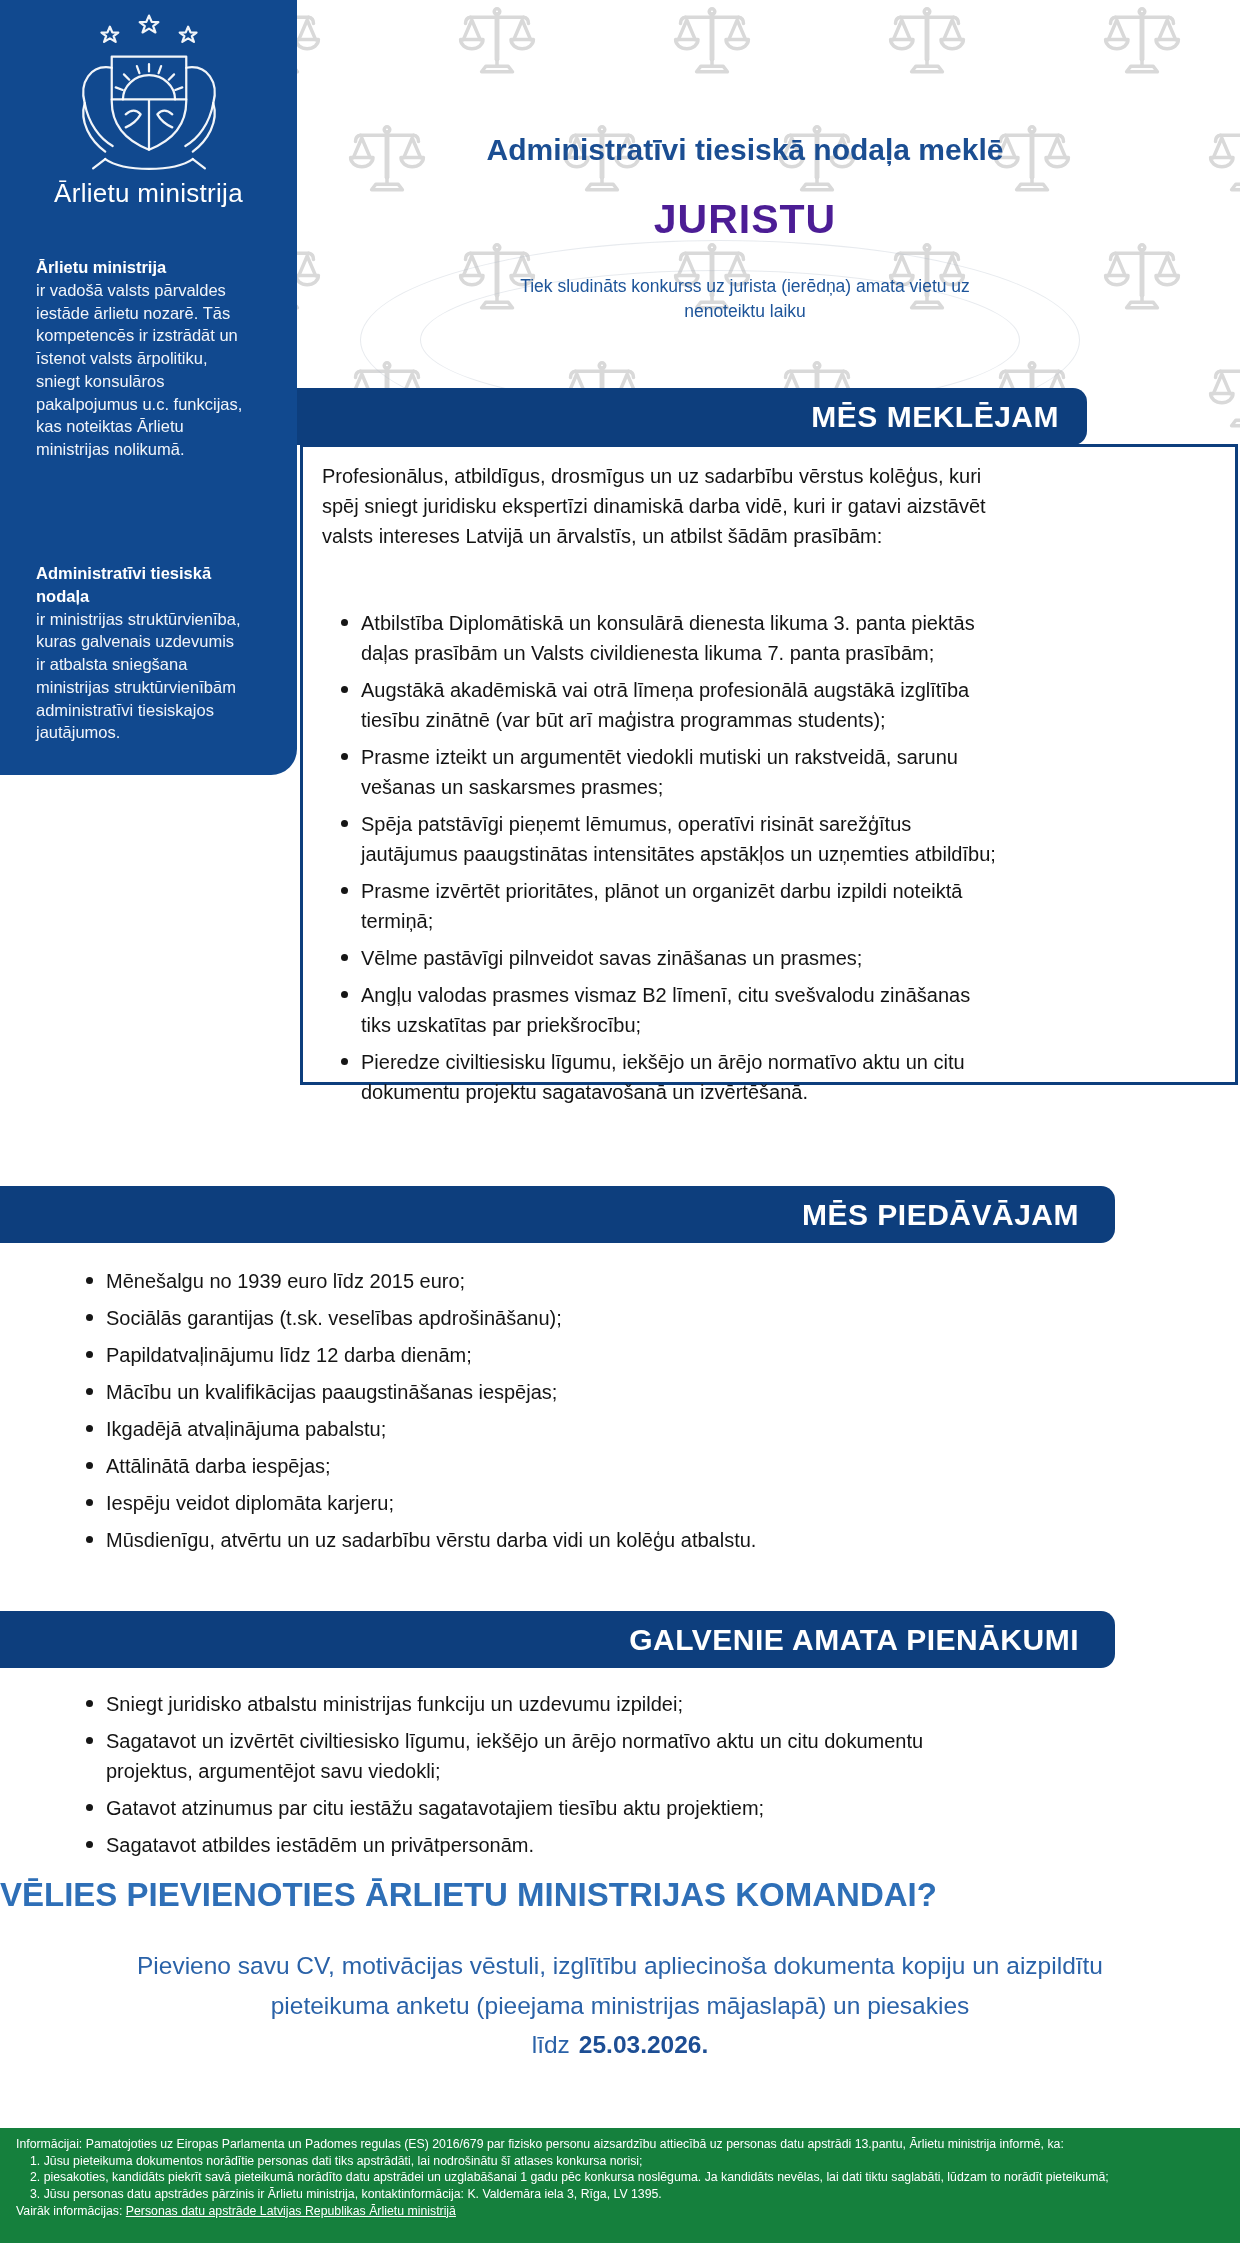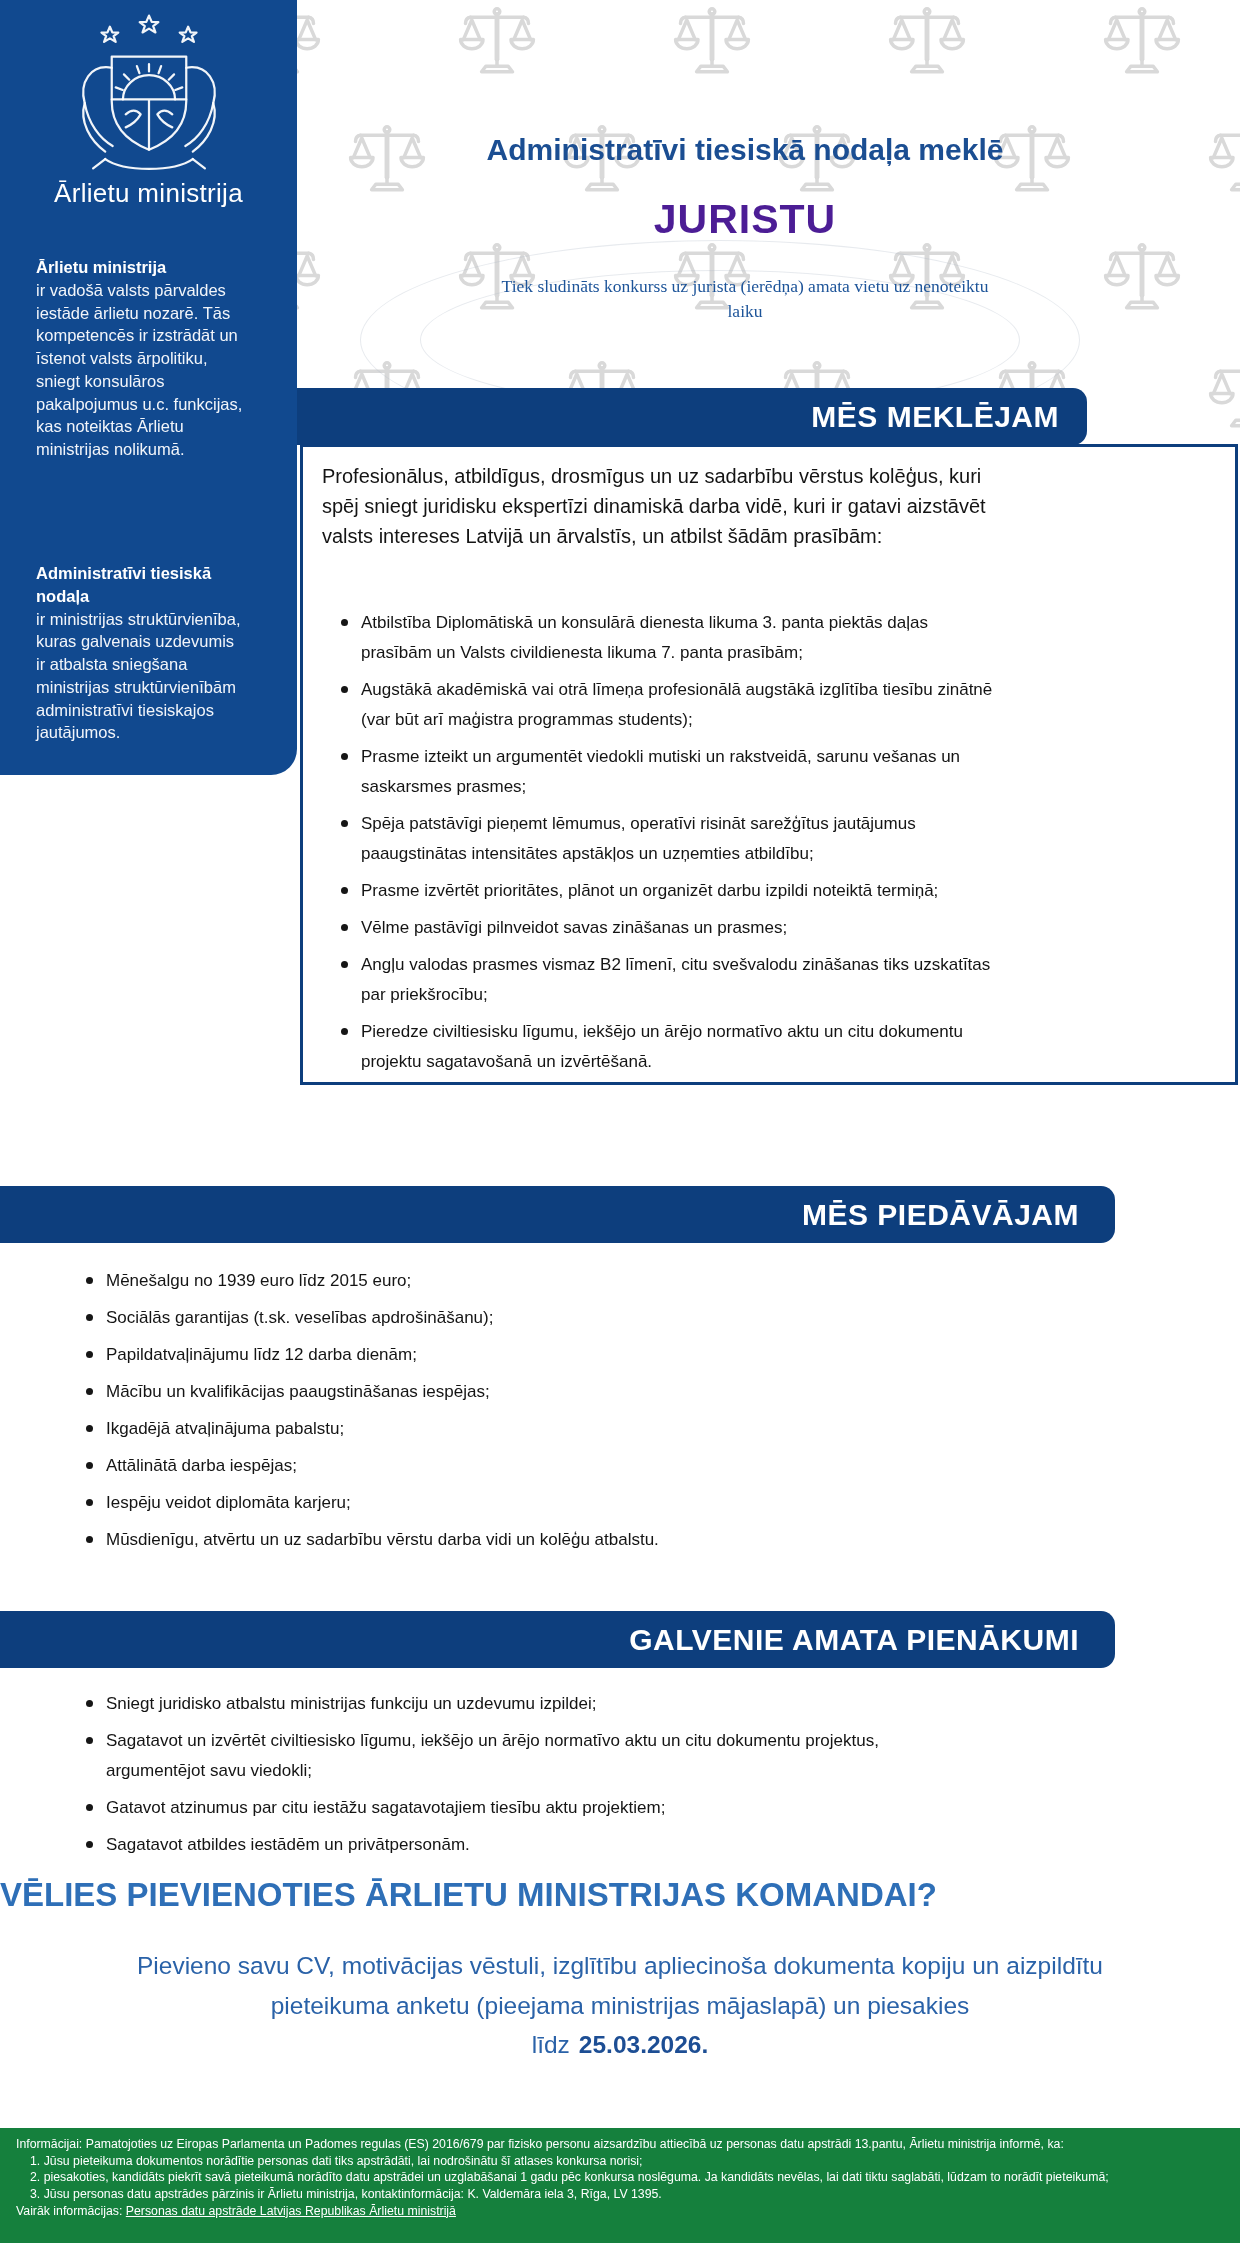--- a/index.html
+++ b/index.html
@@ -31,41 +31,41 @@
   .side-block-2 { top:562px; }
   .side-bold { display:block; font-weight:bold; color:#ffffff; }
 
   
   .hero-title { position:absolute; left:300px; top:133px; width:890px; text-align:center;
     font-size:30px; font-weight:bold; color:#1B4E92; z-index:2; }
   .hero-position { position:absolute; left:300px; top:196px; width:890px; text-align:center;
     font-size:41px; font-weight:bold; letter-spacing:1px; color:#4c1d95; z-index:2; }
   .hero-subtitle { position:absolute; left:300px; top:274px; width:890px; z-index:2;
     font-size:17.5px; line-height:1.45; color:#1D5499; text-align:center; }
-  .hero-subtitle > div { max-width:505px; margin:0 auto;font-family:Liberation Serif, serif; }
+  .hero-subtitle > div { max-width:505px; margin:0 auto; }
 
   
   .banner {
     position:absolute; height:57px; background:#0D3E7D; z-index:3;
     border-radius:0 14px 14px 0; color:#ffffff; font-weight:bold; font-size:30px;
     letter-spacing:.5px; display:flex; align-items:center; justify-content:flex-end;
   }
   .banner-seeking  { left:297px; top:388px; width:790px;  padding-right:28px;text-align:center; }
   .banner-offering { left:0;     top:1186px; width:1115px; padding-right:36px; }
   .banner-duties   { left:0;     top:1589px; width:1115px; padding-right:36px;margin-top:22px; }
 
   
   .requirements-box { position:absolute; left:300px; top:444px; width:938px; height:641px;
     border:3px solid #0D3E7D; background:#ffffff; z-index:1; }
   .seeking-intro { position:absolute; left:322px; top:461px; width:700px; z-index:2;
     font-size:20px; line-height:1.5; }
 
   
   ul.blist { list-style:none; position:absolute; z-index:2; }
-  ul.blist li { position:relative; padding-left:24px; font-size:17px; line-height:30px; margin-bottom:7px; }
+  ul.blist li { position:relative; padding-left:24px; font-size:20px; line-height:30px; margin-bottom:7px; }
   ul.blist li::before { content:""; position:absolute; left:4px; top:11px;
     width:7px; height:7px; border-radius:50%; background:#161616; }
   .requirements-list { left:337px; top:608px; width:665px; }
   .offer-list  { left:82px; top:1266px; width:1050px; }
   .offer-list li { font-size:20.5px; }
   .duties-list { left:82px; top:1689px; width:845px; }
   .duties-list li { font-size:20.5px; }
 
   
   .cta-heading { position:absolute; left:0; top:1876px; width:996px; 

